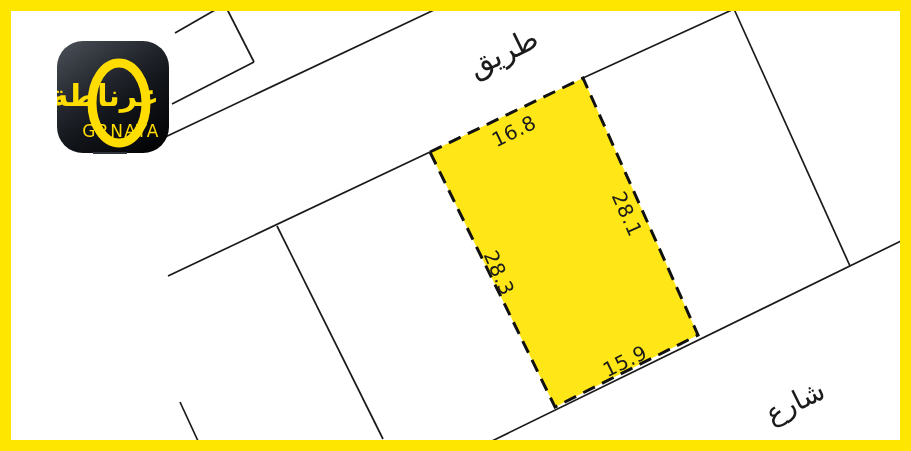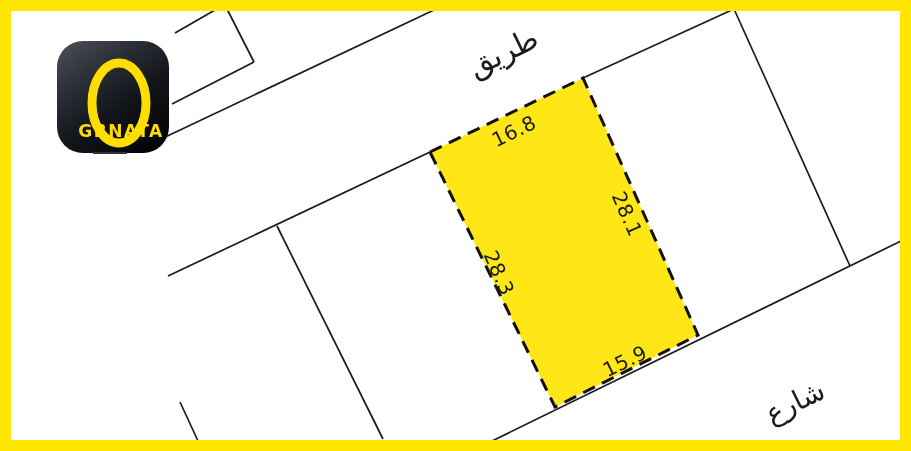--- a/index.html
+++ b/index.html
@@ -42,21 +42,21 @@
   .logo-arabic{
     position:absolute;left:0;right:10px;top:40px;
     text-align:center;
     font-size:30px;font-weight:700;
     color:#FFDD00;line-height:1;
     z-index:2;
   }
   .logo-latin{
     position:absolute;left:16px;right:0;top:82px;
     text-align:center;
-    font-size:17px;font-weight:700;
+    font-size:17px;font-weight:400;
     letter-spacing:1.5px;
     color:#FFDD00;line-height:1;
     z-index:2;
   }
   .logo-underline{
     position:absolute;left:93px;top:152px;
     width:34px;height:2px;background:#30343a;
     z-index:20;
   }
 </style>
@@ -93,18 +93,19 @@
 
   <div class="label dim-label" style="left:514px;top:131px;">16.8</div>
   <div class="label dim-label rot-side" style="left:627px;top:214px;">28.1</div>
   <div class="label dim-label rot-side" style="left:499px;top:273px;">28.3</div>
   <div class="label dim-label" style="left:625px;top:361px;">15.9</div>
 
   <div class="logo">
     <svg class="logo-ring" viewBox="0 0 112 112">
       <ellipse cx="62" cy="62" rx="27" ry="40" fill="none" stroke="#FFDD00" stroke-width="9"></ellipse>
     </svg>
+    <div class="logo-arabic" dir="rtl">غرناطة</div>
     <div class="logo-latin">GRNATA</div>
   </div>
   <div class="logo-underline"></div>
 
   <div class="frame"></div>
 </div>
 
 </body></html>

